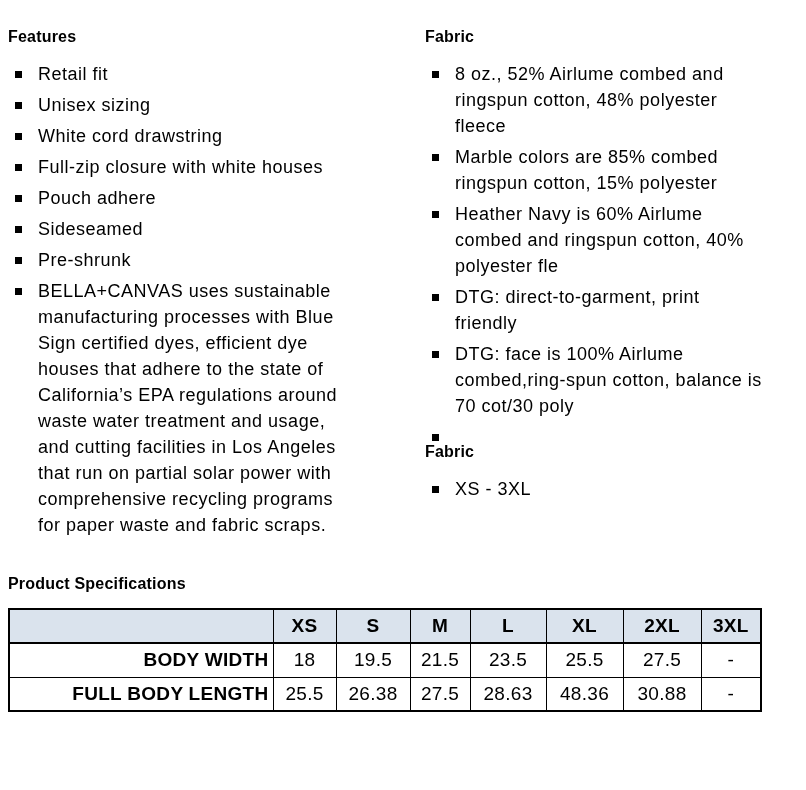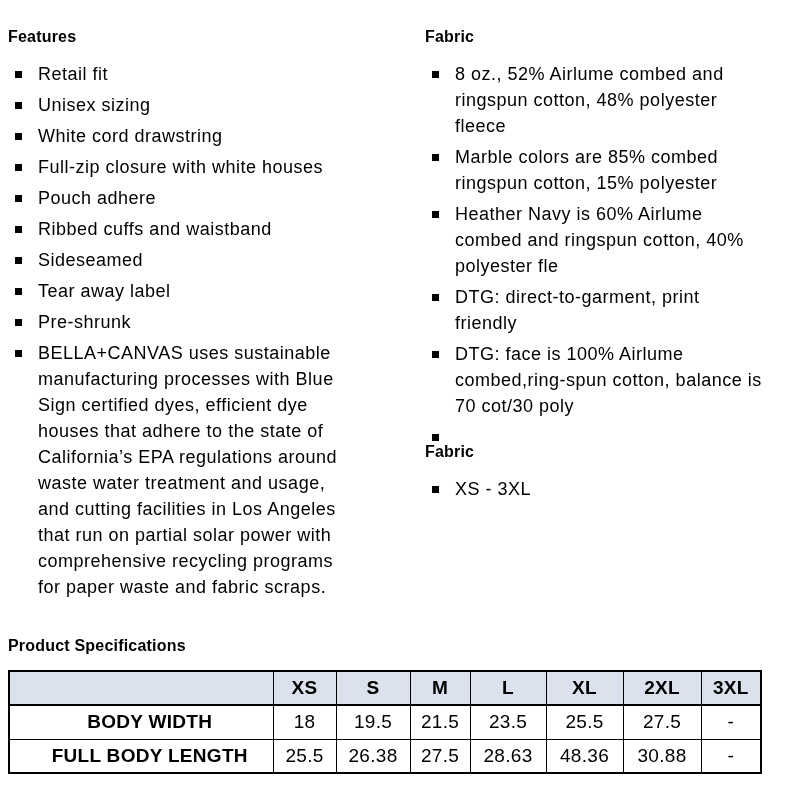--- a/index.html
+++ b/index.html
@@ -61,43 +61,43 @@
     letter-spacing: 0.3px;
     overflow: hidden;
     white-space: nowrap;
   }
   table.specs-table thead th {
     background: #dae3ed;
     font-weight: bold;
     border-bottom: 2px solid #000;
   }
   table.specs-table td.row-label {
-    text-align: center;
+    text-align: right;
     font-weight: bold;
     padding-left: 21px;
   }
 </style>
 </head>
 <body>
 
 <div class="page">
 
   <div class="columns">
 
     <section class="col-left">
       <h2 class="section-heading">Features</h2>
       <ul class="bullet-list">
         <li><span class="bullet-sq"></span><span>Retail fit</span></li>
         <li><span class="bullet-sq"></span><span>Unisex sizing</span></li>
         <li><span class="bullet-sq"></span><span>White cord drawstring</span></li>
         <li><span class="bullet-sq"></span><span>Full-zip closure with white houses</span></li>
         <li><span class="bullet-sq"></span><span>Pouch adhere</span></li>
-        <li><span class="bullet-sq"></span><span>Ribbed cuffs and waistband</span></li>
+        <li><span class="bullet-sq"></span></li>
         <li><span class="bullet-sq"></span><span>Sideseamed</span></li>
-        <li><span class="bullet-sq"></span><span>Tear away label</span></li>
+        <li><span class="bullet-sq"></span></li>
         <li><span class="bullet-sq"></span><span>Pre-shrunk</span></li>
         <li><span class="bullet-sq"></span><span>BELLA+CANVAS uses sustainable manufacturing processes with Blue Sign certified dyes, efficient dye houses that adhere to the state of California’s EPA regulations around waste water treatment and usage, and cutting facilities in Los Angeles that run on partial solar power with comprehensive recycling programs for paper waste and fabric scraps.</span></li>
       </ul>
     </section>
 
     <section class="col-right">
       <h2 class="section-heading">Fabric</h2>
       <ul class="bullet-list">
         <li><span class="bullet-sq"></span><span>8 oz., 52% Airlume combed and ringspun cotton, 48% polyester fleece</span></li>
         <li><span class="bullet-sq"></span></li>

